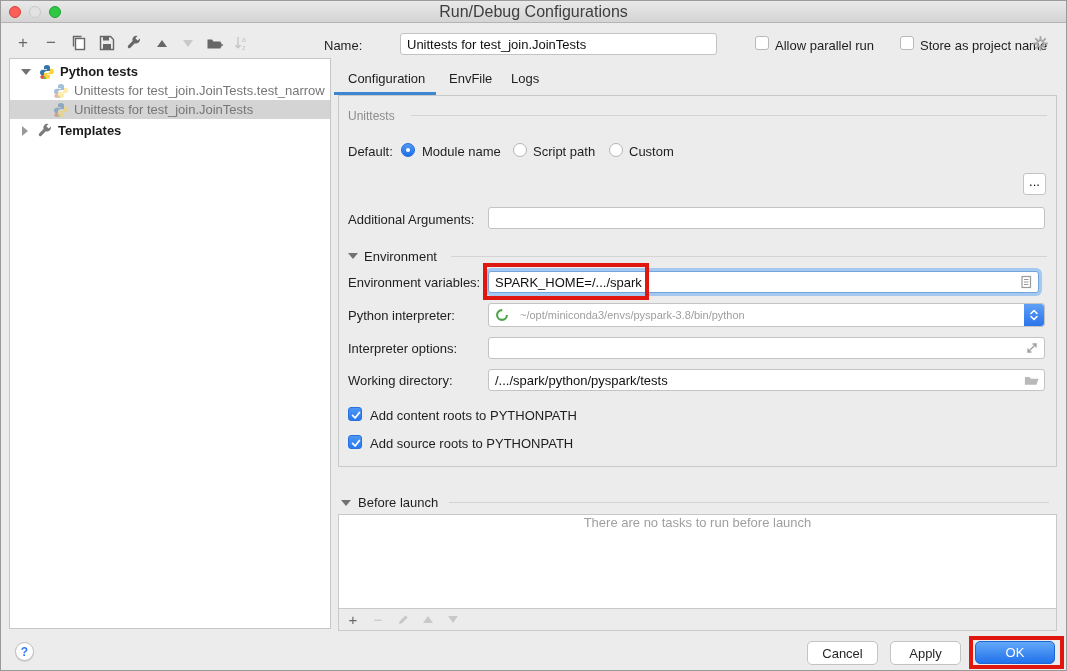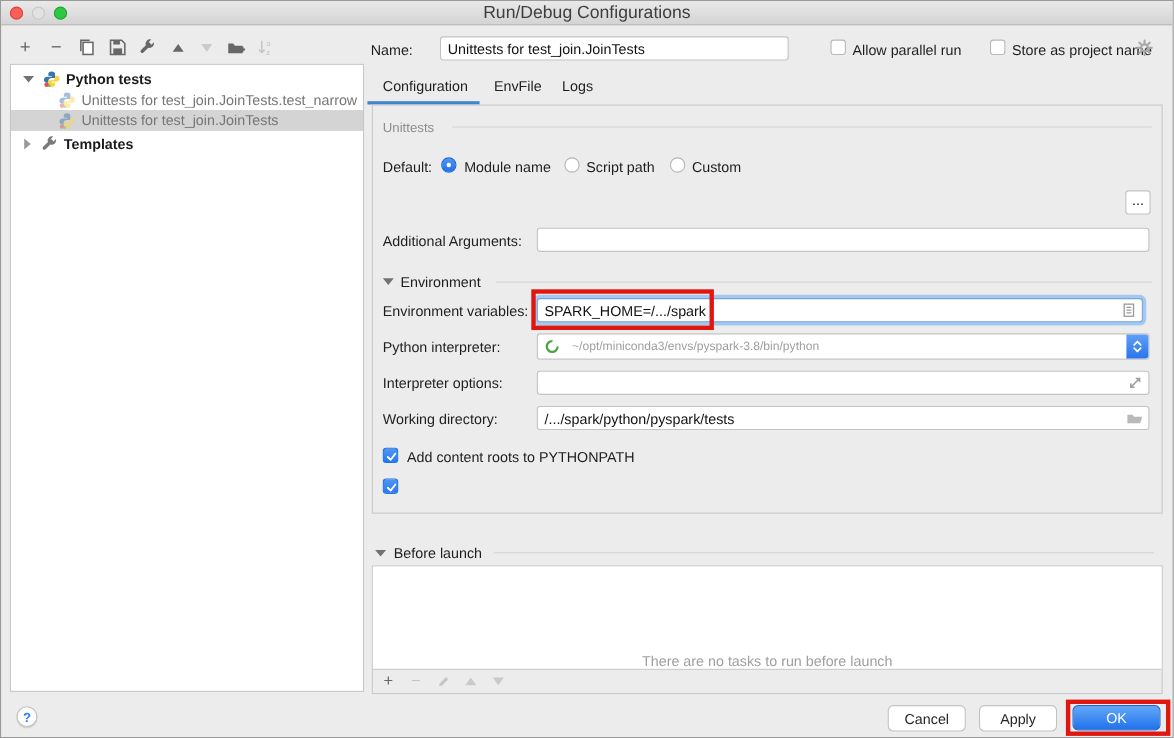--- a/index.html
+++ b/index.html
@@ -66,21 +66,21 @@
 
   .ficon{ position:absolute; right:4px; top:50%; transform:translateY(-50%); width:16px; height:16px; }
   .focusring{ box-shadow:0 0 0 3px #a5c8f1; border-color:#74a4dd; }
   .ddbtn{ position:absolute; right:0; top:0; bottom:0; width:20px; border-radius:0 3px 3px 0;
           background:linear-gradient(#5fa0f6,#2b74ec); display:flex; align-items:center; justify-content:center; }
   .pathtxt{ font-size:11px; color:#9e9e9e; margin-left:6px; }
 
   
   .bl-frame{ position:absolute; left:337px; top:513px; width:719px; height:117px; border:1px solid #c9c9c9; }
   .bl-list{ position:absolute; left:0; top:0; right:0; height:94px; background:#fff; border-bottom:1px solid #c9c9c9;
-            display:flex; align-items:flex-end; justify-content:center; }
+            display:flex; align-items:flex-start; justify-content:center; }
   .bl-empty{ font-size:13px; color:#9f9f9f; }
   .bl-tb{ position:absolute; left:0; bottom:0; right:0; height:21px; display:flex; align-items:center; padding-left:6px; gap:9px; }
   .bl-tb .ic{ width:16px; height:16px; display:flex; align-items:center; justify-content:center;
               font-size:15px; color:#676767; }
   .bl-tb .ic.dis{ color:#c6c6c6; }
 
   
   .btn{ position:absolute; height:24px; background:#fff; border:1px solid #c3c3c3; border-radius:5px;
         font-size:13px; color:#262626; display:flex; align-items:center; justify-content:center; }
   .btn.primary{ background:linear-gradient(#63a8f8,#2172ec); border-color:#1e66d6; color:#fff; }
@@ -184,21 +184,21 @@
       <span class="disc closed"></span>
       <span style="width:9px"></span>
       <svg class="ticon" viewBox="0 0 16 16">
         <path d="M14 4.6a3.9 3.9 0 0 1-5.2 3.7l-4.4 4.4a1.55 1.55 0 1 1-2.2-2.2l4.4-4.4A3.9 3.9 0 0 1 11.5 1l-2.2 2.2 2.4 2.4L13.9 3.4c.1.4.1.8.1 1.2z" fill="#7a7a7a"></path>
       </svg>
       <span style="width:5px"></span>
       <span class="txt">Templates</span>
     </div>
   </div>
 
-  <div class="lbl" style="left:336px; top:37px">Name:</div>
+  <div class="lbl" style="left:323px; top:37px">Name:</div>
   <div class="field" style="left:399px; top:32px; width:317px">
     <span>Unittests for test_join.JoinTests</span>
   </div>
   <div class="cb" style="left:754px; top:35px"></div>
   <div class="lbl" style="left:774px; top:37px">Allow parallel run</div>
   <div class="cb" style="left:899px; top:35px"></div>
   <div class="lbl" style="left:919px; top:37px">Store as project name</div>
   <svg class="abs" style="left:1031px; top:34px" width="17" height="17" viewBox="0 0 16 16">
     <circle cx="8" cy="8" r="3" fill="none" stroke="#a7a7a7" stroke-width="1.8"></circle>
     <g stroke="#a7a7a7" stroke-width="1.8" stroke-linecap="round">
@@ -281,20 +281,21 @@
       <polyline points="3,7.5 6,10.5 11,4" fill="none" stroke="#fff" stroke-width="2" stroke-linecap="round" stroke-linejoin="round"></polyline>
     </svg>
   </div>
   <div class="lbl" style="left:369px; top:407px">Add content roots to PYTHONPATH</div>
 
   <div class="cb on" style="left:347px; top:434px">
     <svg width="12" height="12" viewBox="0 0 14 14">
       <polyline points="3,7.5 6,10.5 11,4" fill="none" stroke="#fff" stroke-width="2" stroke-linecap="round" stroke-linejoin="round"></polyline>
     </svg>
   </div>
+  <div class="lbl" style="left:369px; top:435px">Add source roots to PYTHONPATH</div>
 
   <span class="disc open abs" style="left:340px; top:499px"></span>
   <div class="lbl" style="left:357px; top:494px">Before launch</div>
   <div class="gline" style="left:448px; top:501px; width:600px"></div>
 
   <div class="bl-frame">
     <div class="bl-list">
       <span class="bl-empty">There are no tasks to run before launch</span>
     </div>
     <div class="bl-tb">

